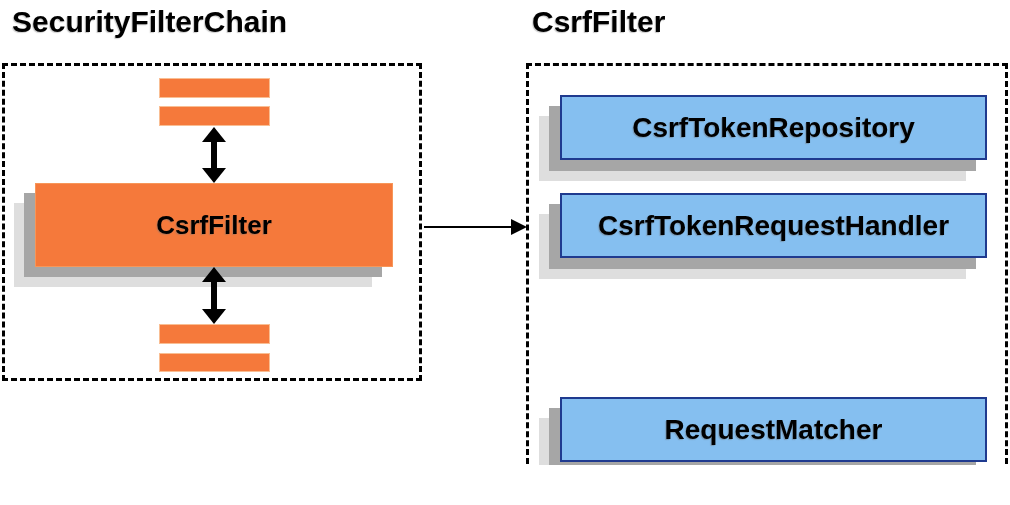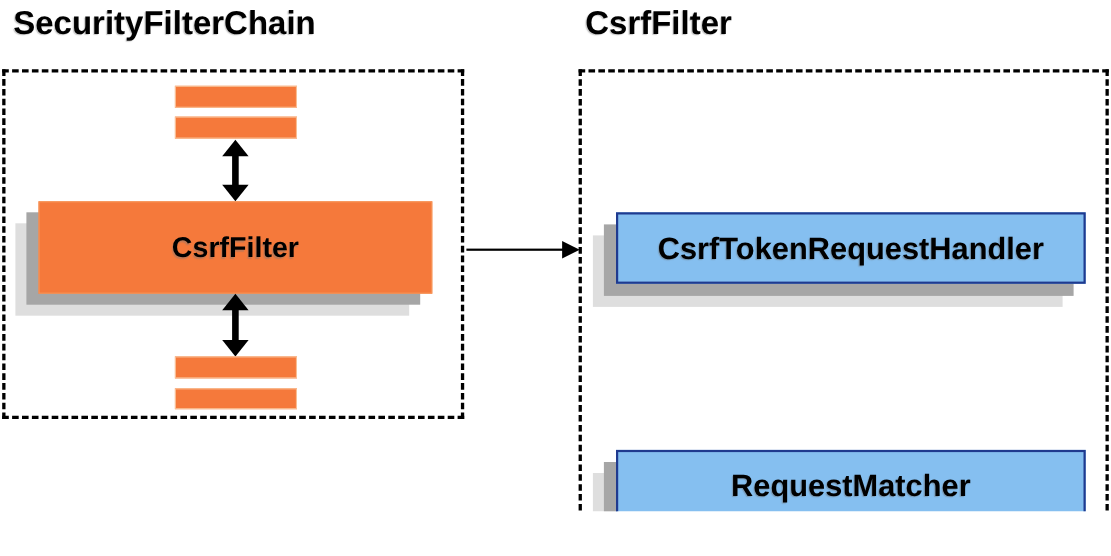--- a/index.html
+++ b/index.html
@@ -173,23 +173,26 @@
   <div class="bar" style="left:159px; top:324px;"></div>
   <div class="bar" style="left:159px; top:353px; height:19px;"></div>
 
   <div class="harrow">
     <div class="shaft"></div>
     <div class="head-right"></div>
   </div>
 
   <div class="dashed-box" style="left:526px; top:63px; width:482px; height:437px;"></div>
 
+  <div class="component-box" style="top:95px;">
+    <span class="label">CsrfTokenRepository</span>
+  </div>
 
   <div class="component-box" style="top:193px;">
     <span class="label">CsrfTokenRequestHandler</span>
   </div>
 
 
-  <div class="component-box" style="top:409px;">
+  <div class="component-box" style="top:397px;">
     <span class="label">RequestMatcher</span>
   </div>
 
 </div>
 
 </body></html>

